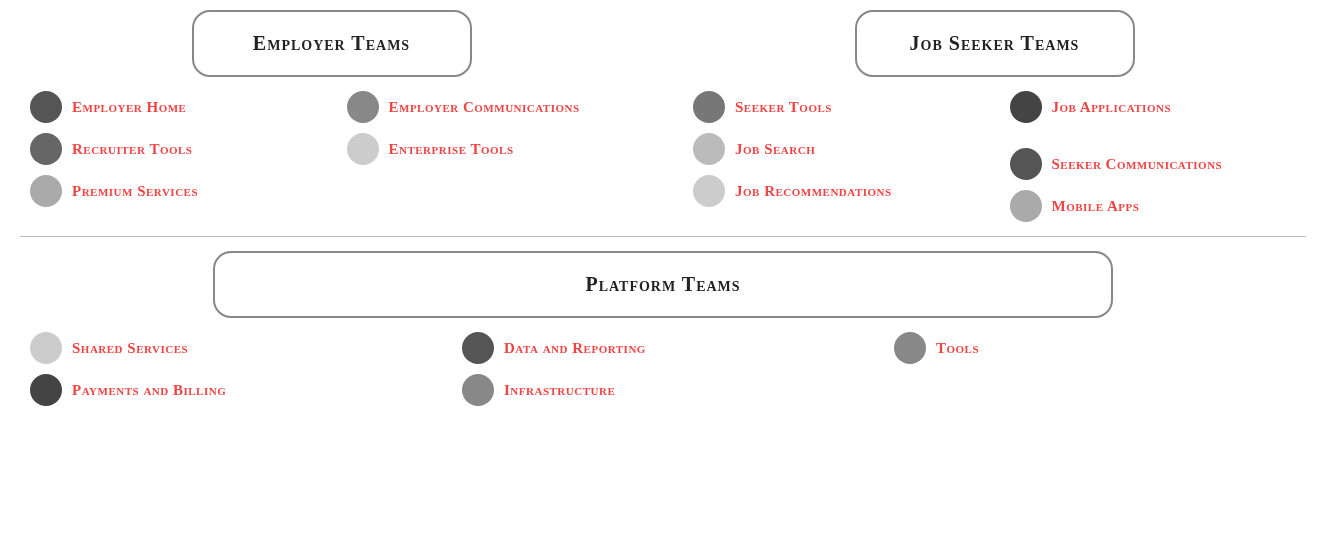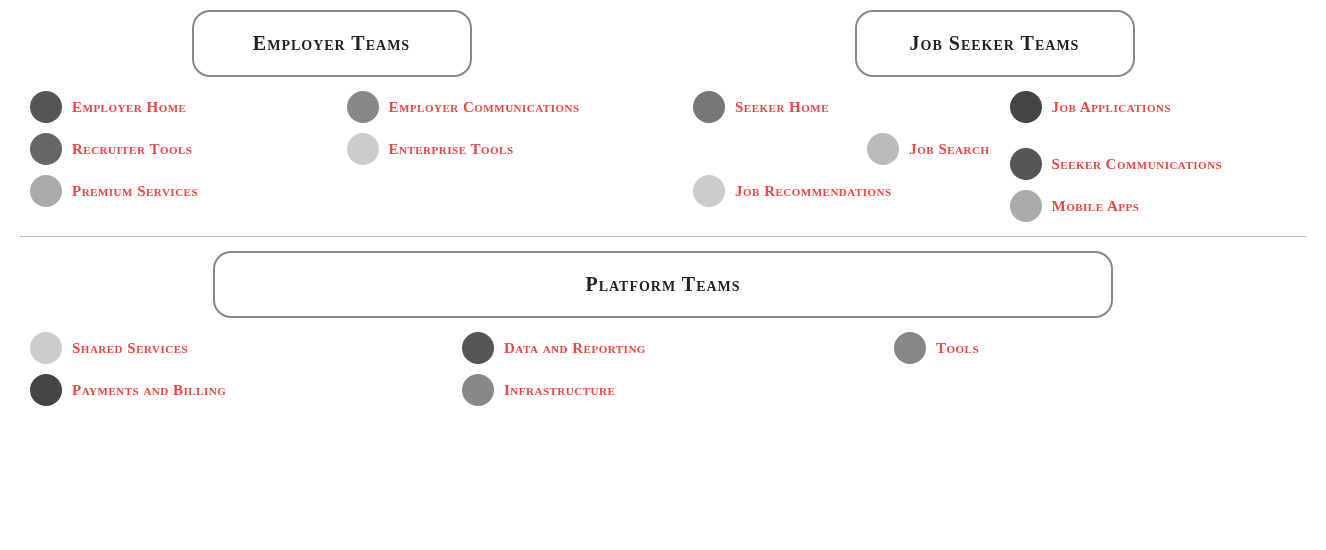--- a/index.html
+++ b/index.html
@@ -171,23 +171,23 @@
     <div class="half-header">
       <div class="section-box">
         <span class="section-title">Job Seeker Teams</span>
       </div>
     </div>
     <div class="items-grid">
 
       <div>
         <div class="item">
           <div class="dot dot-seeker-home"></div>
-          <span>Seeker Home</span>
-        </div>
-        <div class="item" style="margin-top:10px;justify-content:flex-end;">
+          <span>Seeker Tools</span>
+        </div>
+        <div class="item" style="margin-top:10px;">
           <div class="dot dot-job-search"></div>
           <span>Job Search</span>
         </div>
         <div class="item" style="margin-top:10px;">
           <div class="dot dot-job-recs"></div>
           <span>Job Recommendations</span>
         </div>
       </div>
 
       <div>

